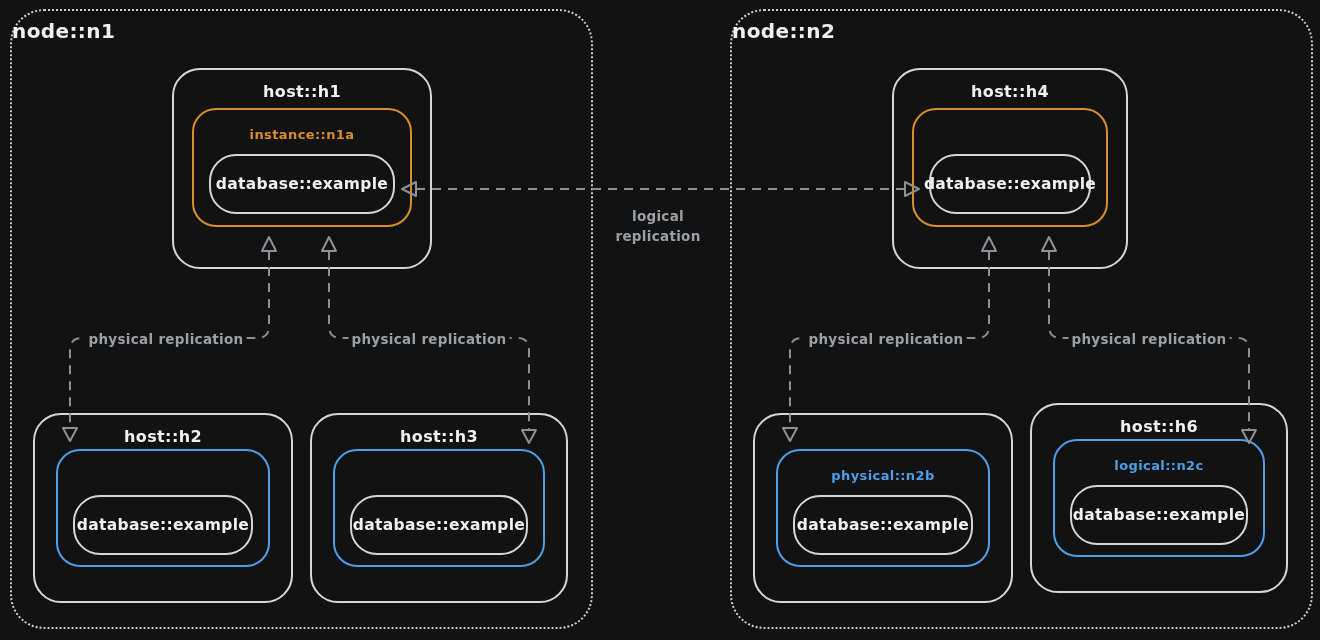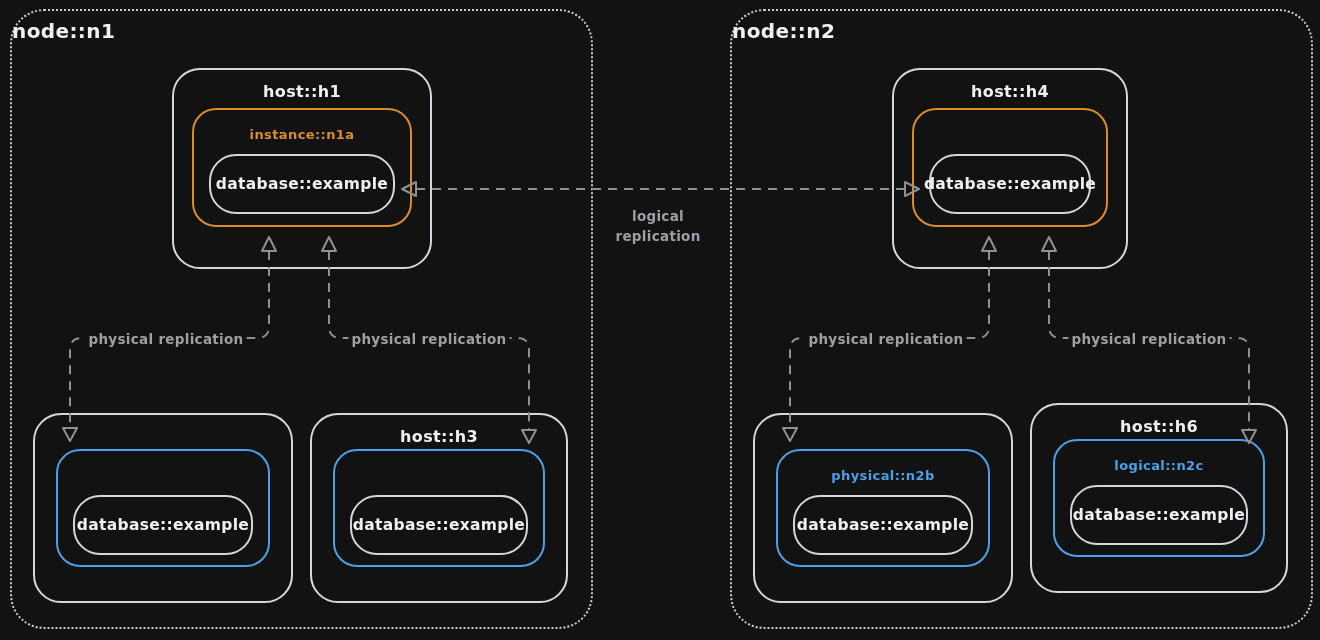--- a/index.html
+++ b/index.html
@@ -78,20 +78,21 @@
 
   <div class="host-box top" style="left:172px;top:68px;width:260px;height:201px;">
     <div class="host-title">host::h1</div>
     <div class="instance-box primary">
       <div class="instance-title">instance::n1a</div>
       <div class="db-box">database::example</div>
     </div>
   </div>
 
   <div class="host-box bottom" style="left:33px;top:413px;width:260px;height:190px;">
+    <div class="host-title">host::h2</div>
     <div class="instance-box replica">
       <div class="db-box">database::example</div>
     </div>
   </div>
 
   <div class="host-box bottom" style="left:310px;top:413px;width:258px;height:190px;">
     <div class="host-title">host::h3</div>
     <div class="instance-box replica">
       <div class="db-box">database::example</div>
     </div>

